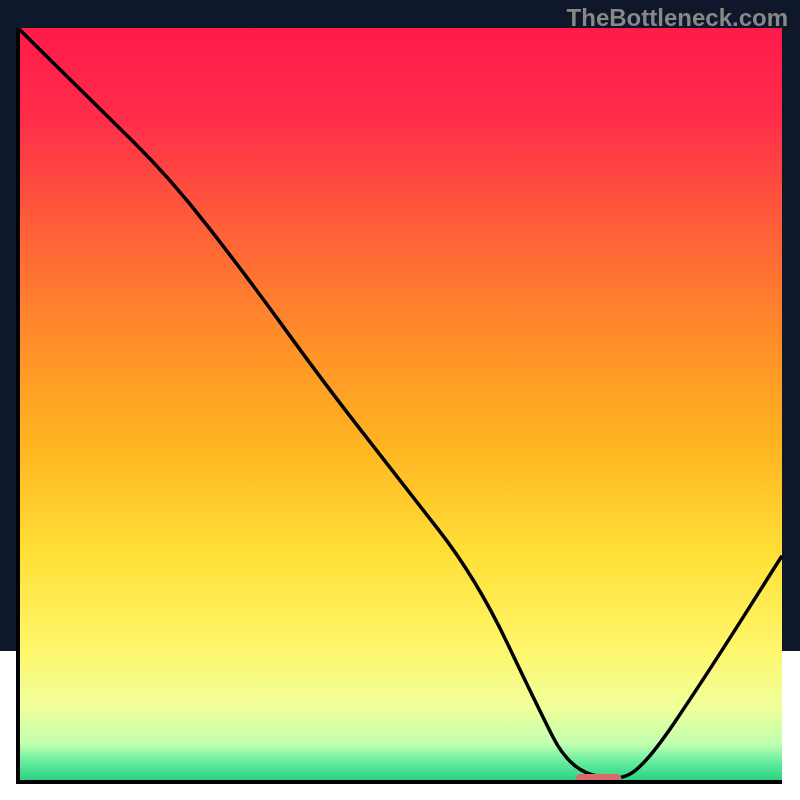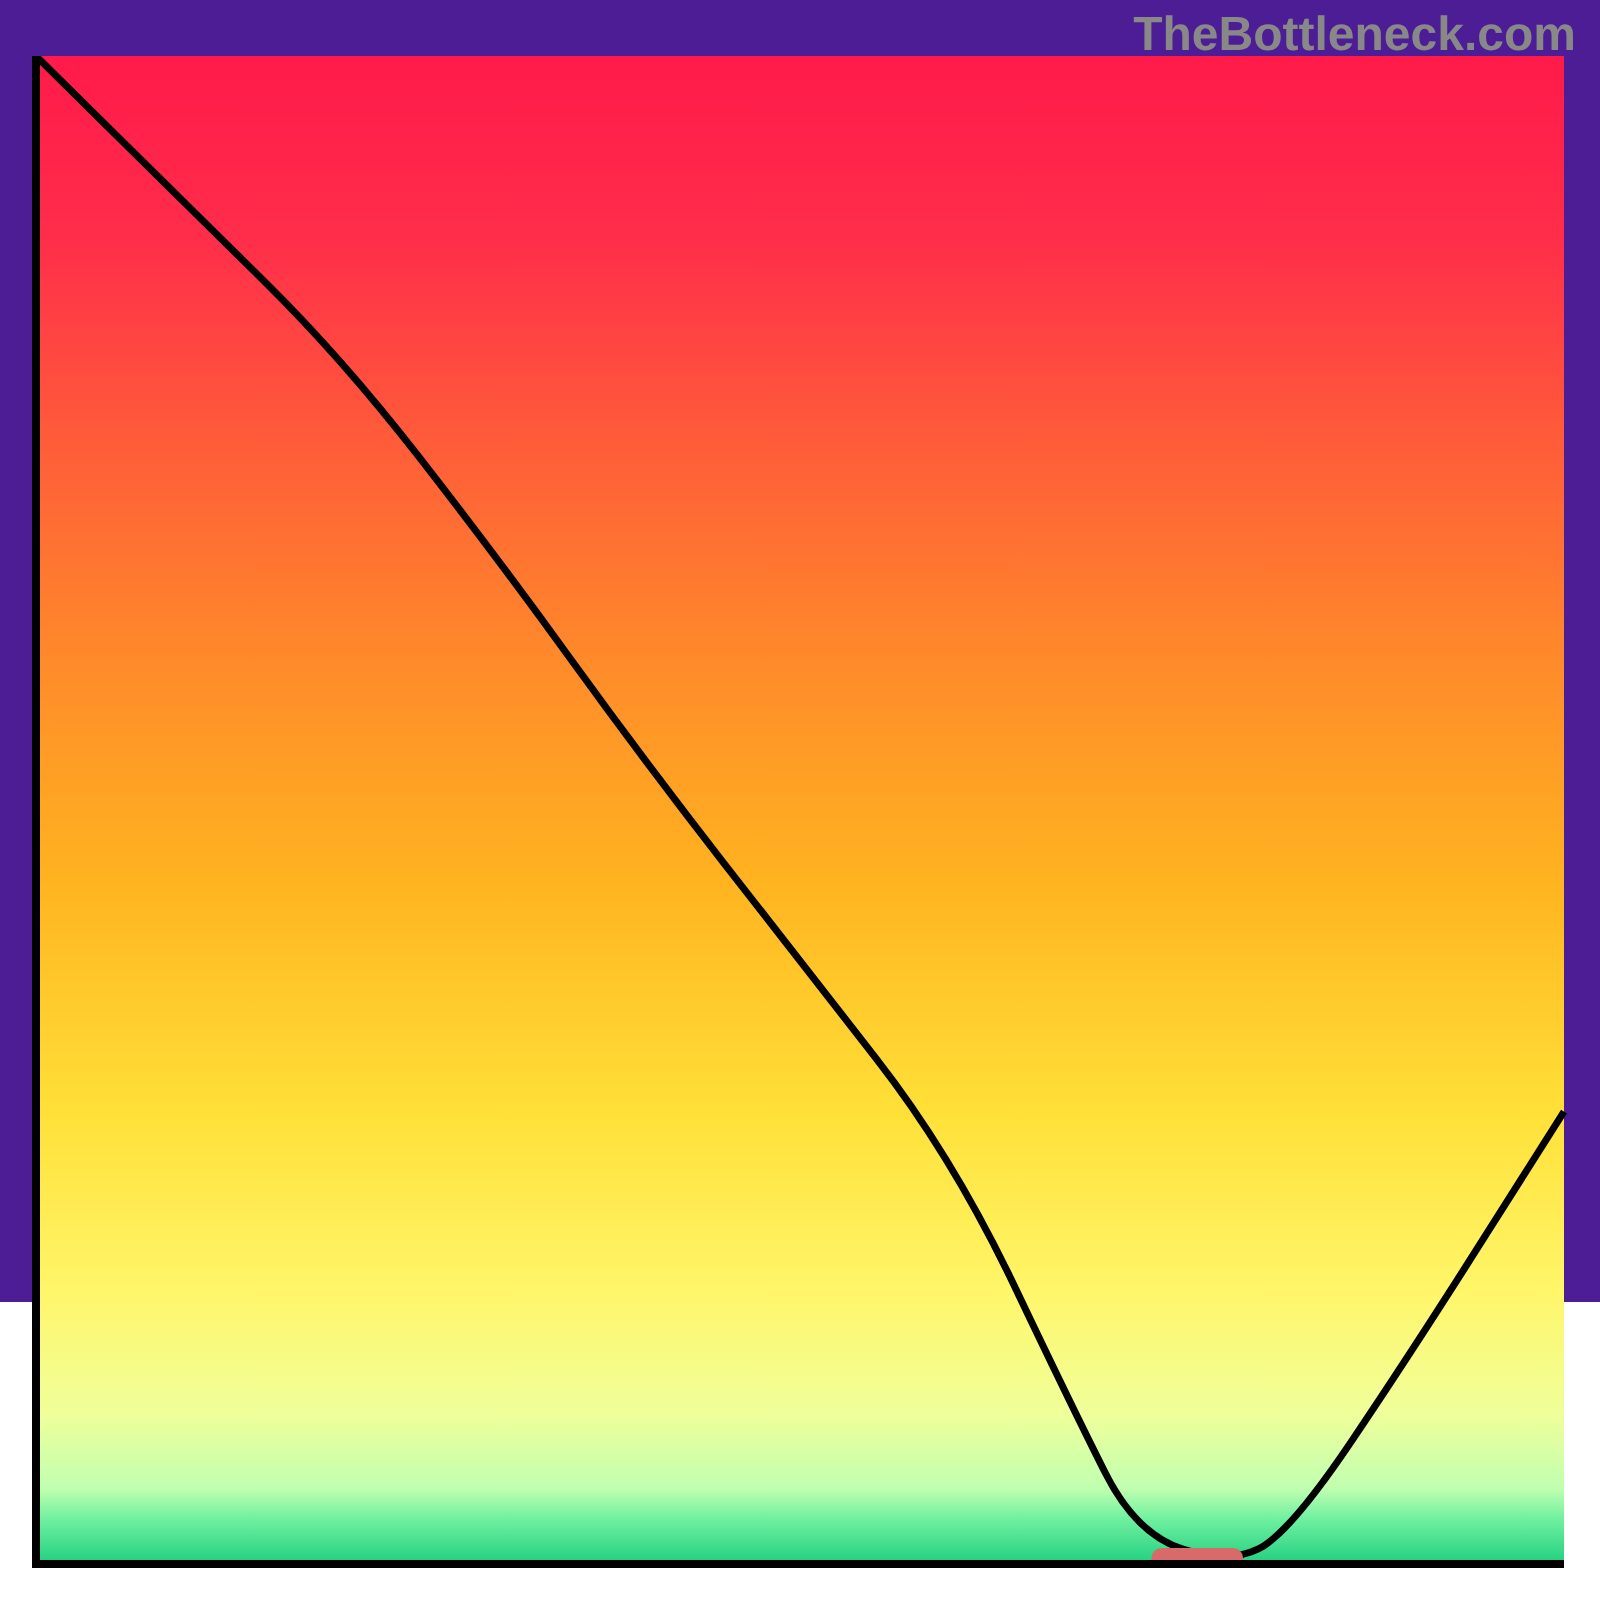--- a/index.html
+++ b/index.html
@@ -7,21 +7,21 @@
     padding: 0;
     width: 800px;
     height: 800px;
     overflow: hidden;
     font-family: Arial, Helvetica, sans-serif;
   }
   .container {
     position: relative;
     width: 800px;
     height: 651px;
-    background: #4c1d95;
+    background: #0f172a;
   }
   .watermark {
     position: absolute;
     top: 4px;
     right: 12px;
     font-size: 24px;
     font-weight: bold;
     color: #888888;
     z-index: 10;
   }

